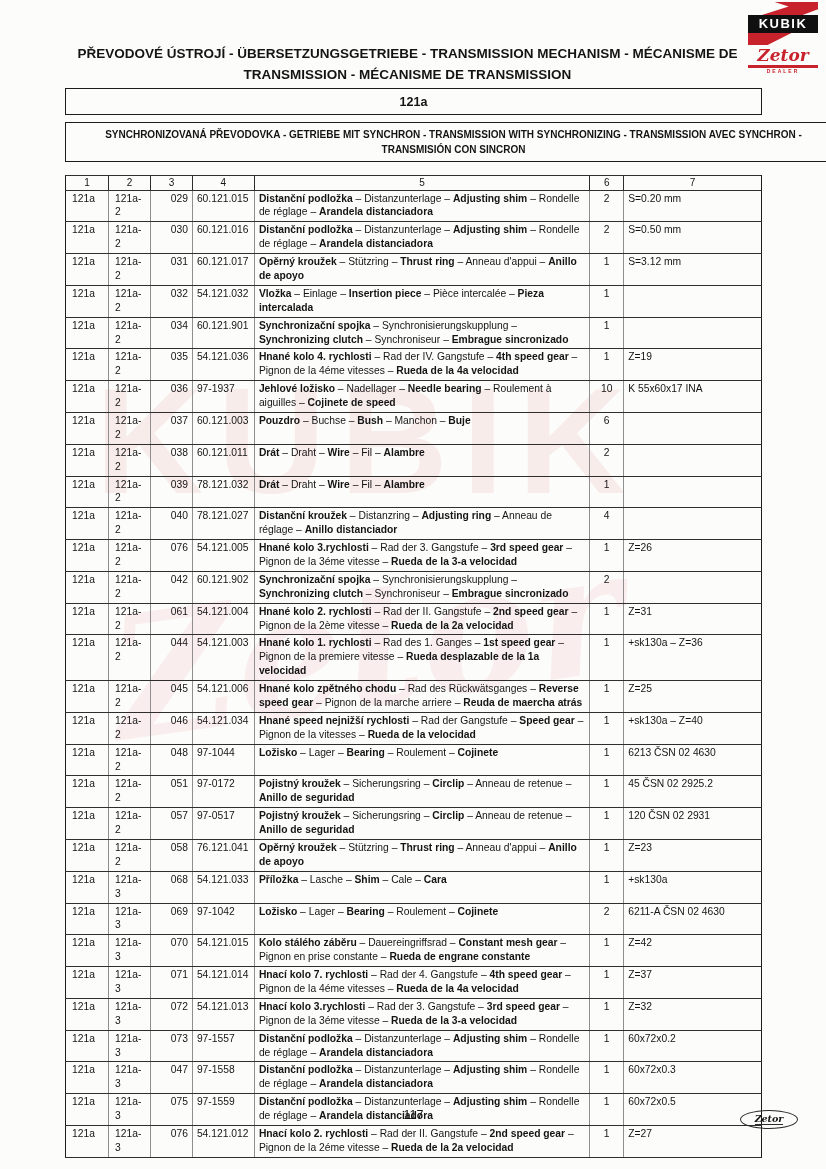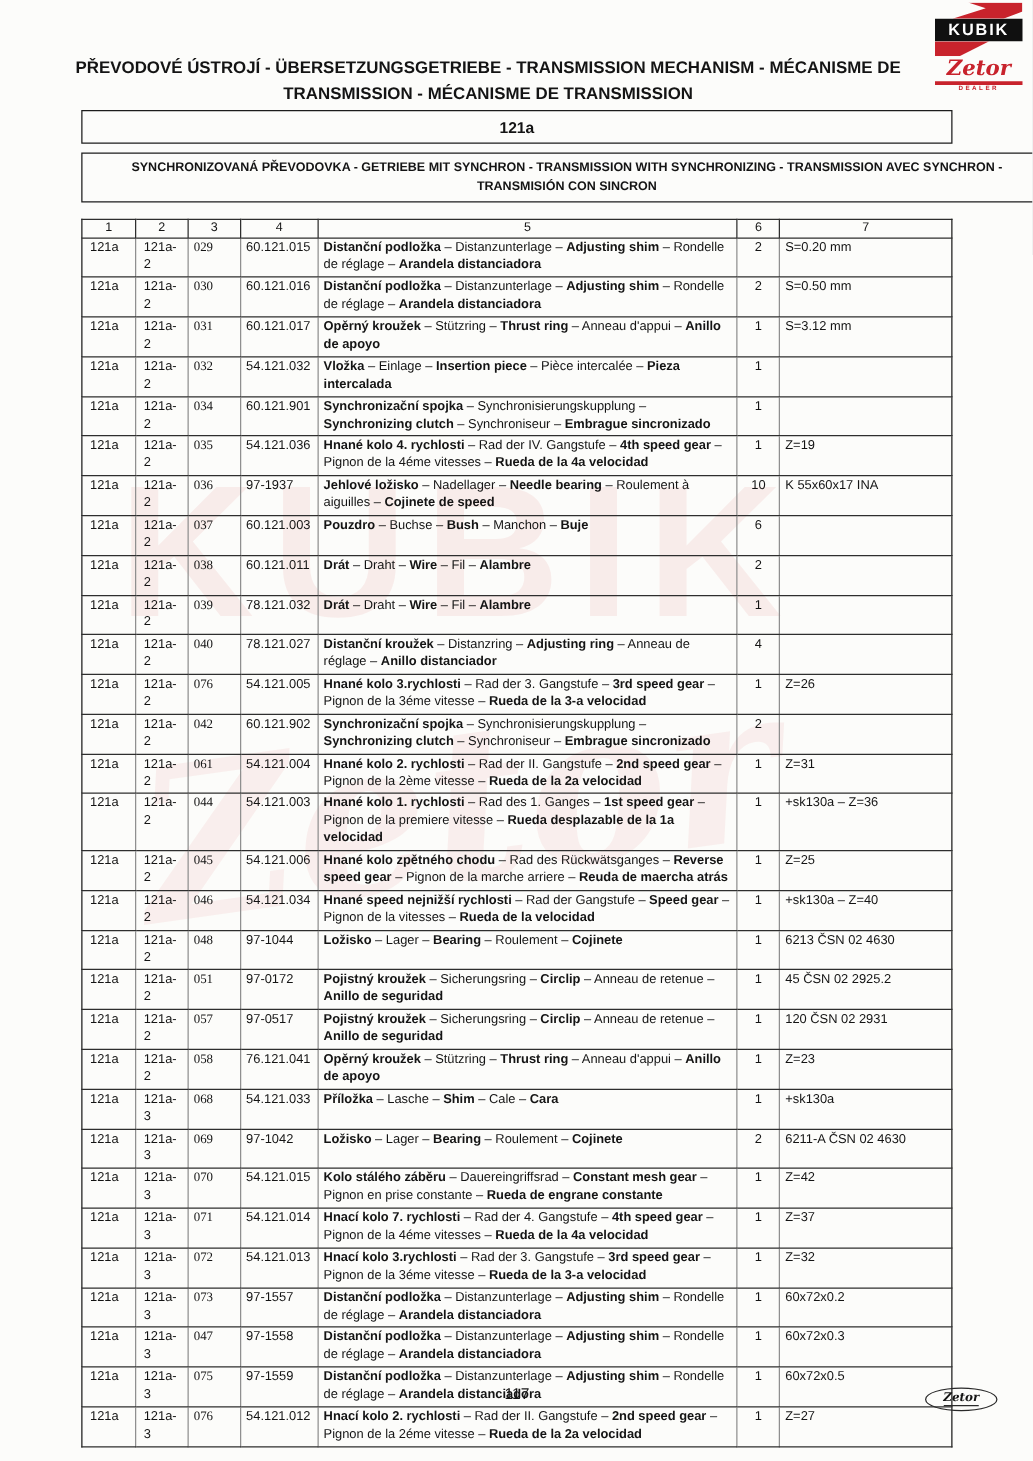--- a/index.html
+++ b/index.html
@@ -4,21 +4,21 @@
 <style>
   html,body{margin:0;padding:0;background:#e8e8e8;}
   .page{position:relative;width:826px;height:1169px;background:#fcfcfa;overflow:hidden;
         font-family:"Liberation Sans",sans-serif;color:#141414;}
   
   .wm{position:absolute;color:#cc2a2a;pointer-events:none;user-select:none;z-index:0;}
   .wm1{top:355px;left:95px;font-size:150px;font-weight:bold;letter-spacing:14px;opacity:0.07;}
   .wm2{top:545px;left:110px;font-size:170px;font-weight:bold;font-style:italic;
        font-family:"DejaVu Serif",serif;opacity:0.06;transform:rotate(-8deg);}
   
-  .title{position:absolute;top:44px;left:58px;width:665px;text-align:center;
+  .title{position:absolute;top:44px;left:75px;width:665px;text-align:center;
          font-weight:bold;font-size:13.5px;line-height:1.55;z-index:1;}
   .kubik-logo{position:absolute;top:2px;right:8px;width:70px;z-index:2;}
   .k-top{height:13px;background:#c8232c;clip-path:polygon(38% 0,100% 0,100% 55%,78% 100%,20% 100%,58% 35%);}
   .k-box{background:#101010;color:#fff;font-weight:bold;text-align:center;font-size:13px;
          letter-spacing:1.5px;padding:1px 0 2px 0;}
   .k-bot{height:12px;background:#c8232c;clip-path:polygon(0 0,62% 0,28% 100%,0 100%);margin-bottom:2px;}
   .zetor-script{color:#c8232c;font-weight:bold;font-style:italic;font-size:17px;line-height:1;
                 font-family:"DejaVu Serif",serif;text-align:center;border-bottom:3px solid #c8232c;padding-bottom:1px;}
   .dealer{color:#c8232c;font-size:5px;text-align:center;letter-spacing:2px;font-weight:bold;}
   .code-box{position:absolute;top:88px;left:65px;width:697px;height:27px;border:1.5px solid #1c1c1c;
@@ -31,21 +31,21 @@
   .tbl-wrap{position:absolute;top:175px;left:65px;width:697px;z-index:1;}
   table{border-collapse:collapse;width:100%;font-size:10.3px;line-height:1.35;}
   th{border:1px solid #2e2e2e;font-weight:normal;font-size:10px;text-align:center;
      height:12px;padding:0;}
   td{border-top:1px solid #2e2e2e;border-bottom:1px solid #2e2e2e;
      border-left:1px solid #8f8f8f;border-right:1px solid #8f8f8f;
      padding:1px 4px 2px 4px;vertical-align:top;background:transparent;}
   tr td:first-child,table th:first-child{border-left:1.5px solid #1c1c1c;}
   tr td:last-child,table th:last-child{border-right:1.5px solid #1c1c1c;}
   .c1,.c2{padding-left:6px;}
-  .c3{text-align:left;font-family:Liberation Serif, serif;}
+  .c3{text-align:right;}
   .c6{text-align:center;}
   .b{font-weight:bold;}
   
   .page-num{position:absolute;top:1108px;left:65px;width:697px;text-align:center;font-size:12.5px;z-index:1;}
   .zetor-oval{position:absolute;top:1110px;left:740px;width:56px;height:17px;border:1.5px solid #2a2a2a;
               border-radius:50%;display:flex;align-items:center;justify-content:center;z-index:1;}
   .zetor-oval span{font-style:italic;font-weight:bold;font-size:9.5px;font-family:"DejaVu Serif",serif;
               border-bottom:1px solid #2a2a2a;line-height:1;}
 </style>
 </head>

